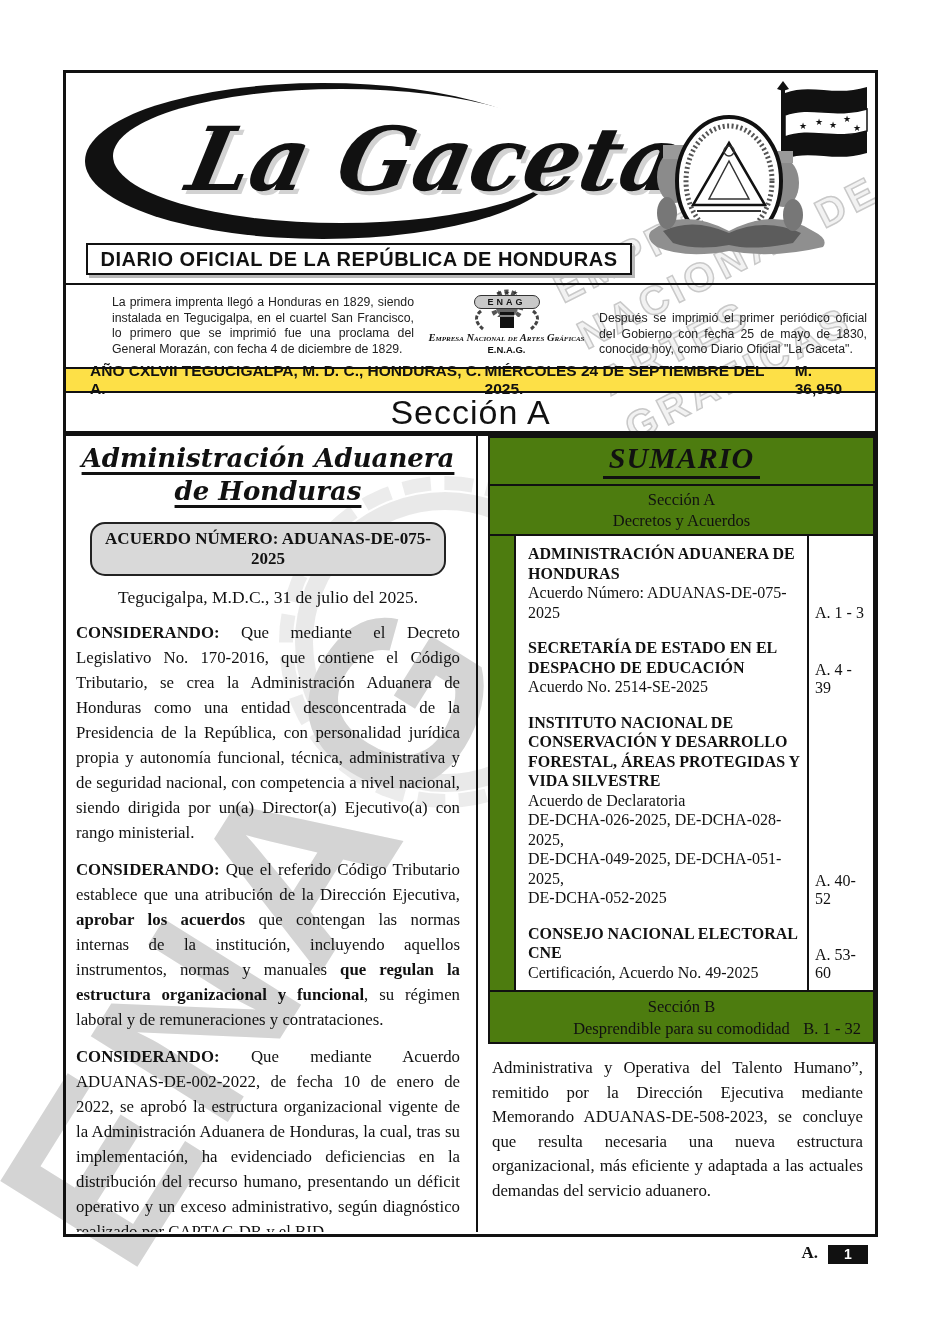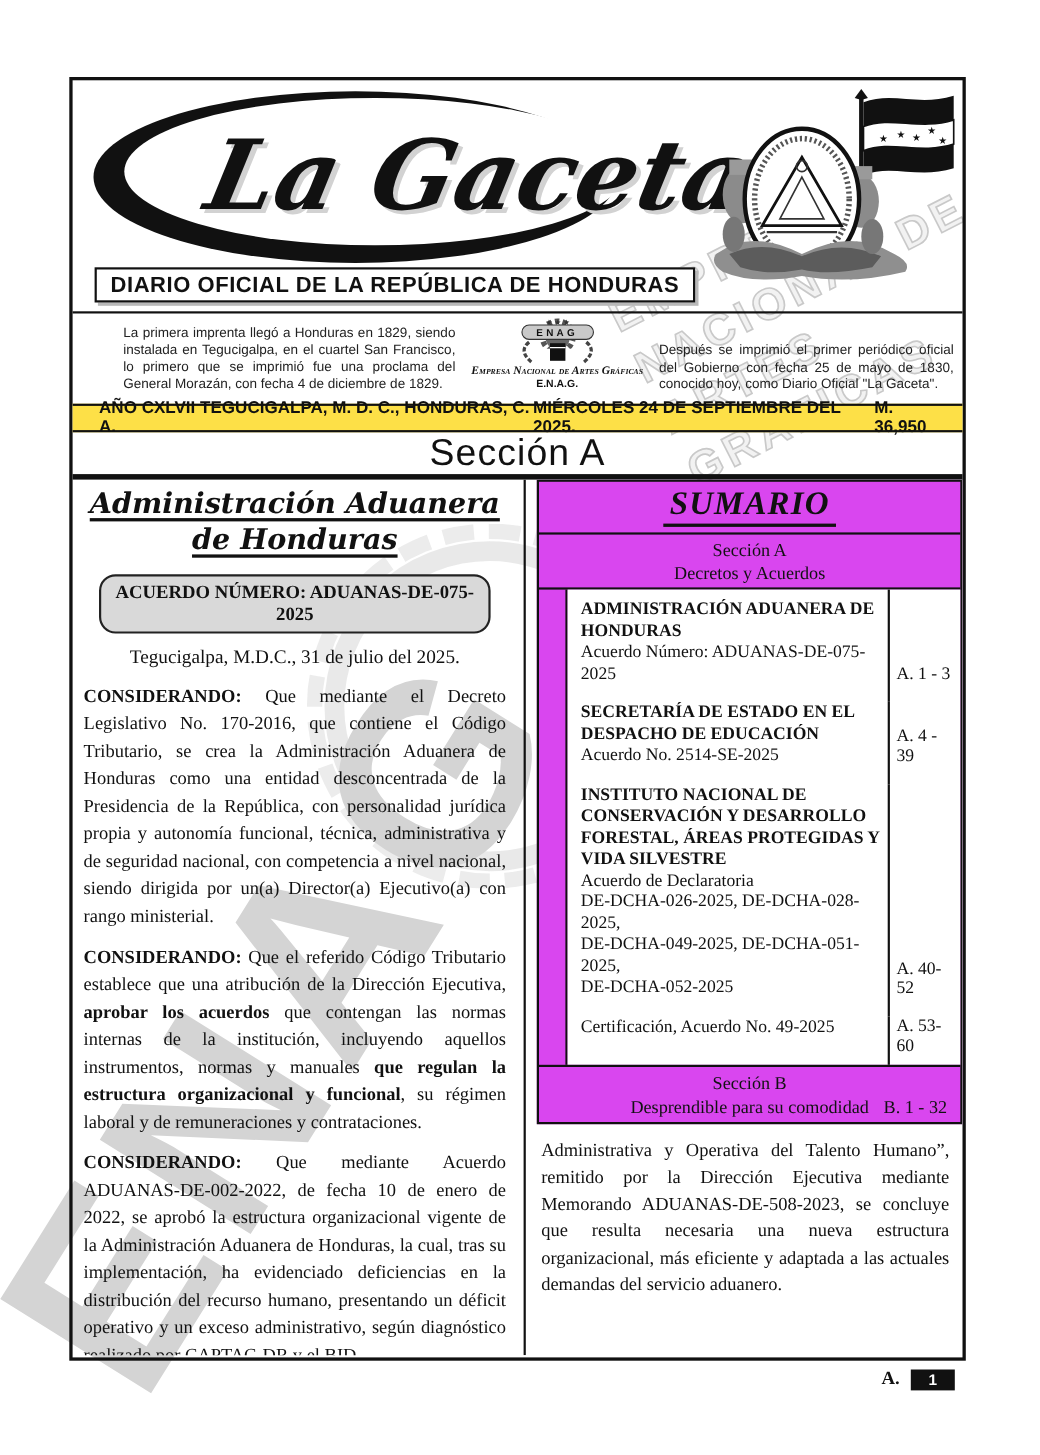--- a/index.html
+++ b/index.html
@@ -68,21 +68,21 @@
   .art-title { margin-top:6px; text-align:center; font-family:"DejaVu Serif", serif; font-weight:bold;
                font-style:italic; font-size:26px; line-height:33px;
                text-decoration:underline; text-decoration-thickness:2.5px; text-underline-offset:5px; }
   .acuerdo { margin:14px auto 0; width:356px; border:2px solid #222; border-radius:15px; background:#d9d9d9;
              text-align:center; font-weight:bold; font-size:17px; padding:5px 4px; }
   .placedate { margin-top:11px; text-align:center; font-size:17.5px; }
   .para { margin-top:12px; font-size:16.8px; line-height:25px; text-align:justify; }
   .para b { font-weight:bold; }
 
   
-  .sumario { margin-left:10px; border:2px solid #111; background:#d946ef; }
+  .sumario { margin-left:10px; border:2px solid #111; background:#4d7c0f; }
   .sum-title-row { text-align:center; padding:3px 0 5px; }
   .sum-title { display:inline-block; font-family:"Liberation Serif", serif; font-weight:bold; font-style:italic;
                font-size:30px; border-bottom:3px solid #111; padding:0 6px 1px; letter-spacing:1px; }
   .sum-sec { border-top:2px solid #111; border-bottom:2px solid #111; text-align:center;
              font-size:16.5px; line-height:21px; padding:3px 0; }
   .sum-content { display:flex; }
   .sum-strip { width:26px; border-right:2px solid #111; }
   .sum-rows { flex:1; background:#fff; display:flex; flex-direction:column; }
   .sum-row { display:flex; }
   .sum-main { flex:1; padding:0 6px 16px 12px; font-size:16px; line-height:19.5px; }
@@ -244,20 +244,21 @@
                   <div class="sum-head">INSTITUTO NACIONAL DE CONSERVACIÓN Y DESARROLLO FORESTAL, ÁREAS PROTEGIDAS Y VIDA SILVESTRE</div>
                   <div class="sum-detail">Acuerdo de Declaratoria
 DE-DCHA-026-2025, DE-DCHA-028-2025,
 DE-DCHA-049-2025, DE-DCHA-051-2025,
 DE-DCHA-052-2025</div>
                 </div>
                 <div class="sum-pages">A. 40-52</div>
               </div>
               <div class="sum-row">
                 <div class="sum-main">
+                  <div class="sum-head">CONSEJO NACIONAL ELECTORAL CNE</div>
                   <div class="sum-detail">Certificación, Acuerdo No. 49-2025</div>
                 </div>
                 <div class="sum-pages">A. 53-60</div>
               </div>
             </div>
           </div>
           <div class="sum-secb">
             <div>Sección B</div>
             <div class="bpages">B.  1 - 32</div>
             <div>Desprendible para su comodidad</div>

